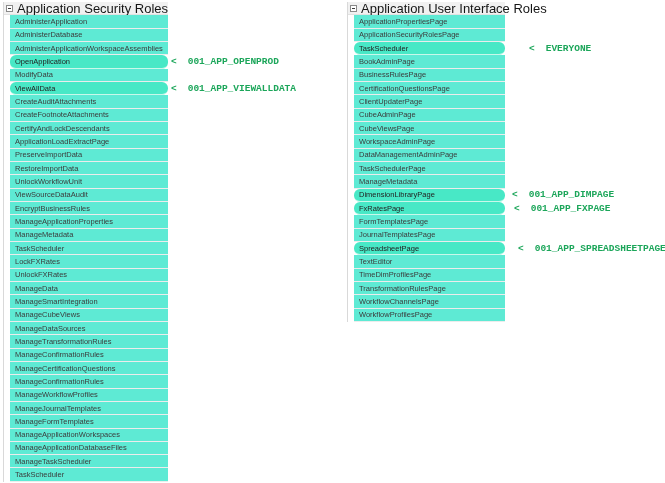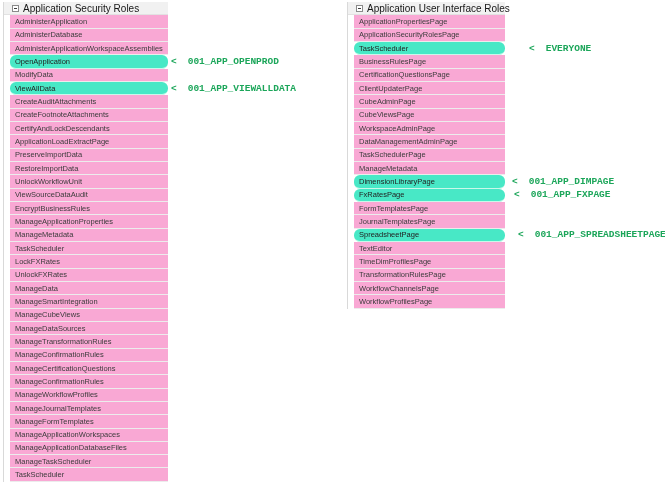--- a/index.html
+++ b/index.html
@@ -20,22 +20,22 @@
   .panel-right { left: 347px; width: 158px; }
 
   .tree-header {
     height: 13.33px;
     box-sizing: border-box;
     background: #f1f1f1;
     border-bottom: 1px solid #e2e2e2;
     display: flex;
     align-items: center;
     gap: 4px;
-    padding-left: 8px;
-    font-size: 10px;
+    padding-left: 2px;
+    font-size: 13px;
     color: #161616;
     white-space: nowrap;
   }
   .expander {
     width: 7px; height: 7px;
     box-sizing: border-box;
     border: 1px solid #8a8a8a;
     background: #ffffff;
     position: relative;
     flex: 0 0 auto;
@@ -51,21 +51,21 @@
     height: 13.33px;
     box-sizing: border-box;
     border-bottom: 1px solid #ececec;
     margin-left: 6px;
     display: flex;
     align-items: center;
     padding-left: 5px;
     font-size: 7.5px;
     color: #3b3b3b;
     position: relative;
-    background: #f9a8d4;
+    background: #5eead4;
     white-space: nowrap;
   }
   .tree-item.hl {
     background: var(--hl, #48e8c6);
     border-bottom-color: #c9f8ea;
     color: #222222;
     border-radius: 6px;
   }
   .ann {
     position: absolute;
@@ -230,20 +230,23 @@
         </div>
         <div class="tree-item hl">
           <span>TaskScheduler</span>
           <span class="ann" style="margin-left: 24px;">
             <span>&lt;</span>
             <span class="gap"></span>
             <span>EVERYONE</span>
           </span>
         </div>
         <div class="tree-item">
+          <span>BookAdminPage</span>
+        </div>
+        <div class="tree-item">
           <span>BusinessRulesPage</span>
         </div>
         <div class="tree-item">
           <span>CertificationQuestionsPage</span>
         </div>
         <div class="tree-item">
           <span>ClientUpdaterPage</span>
         </div>
         <div class="tree-item">
           <span>CubeAdminPage</span>

